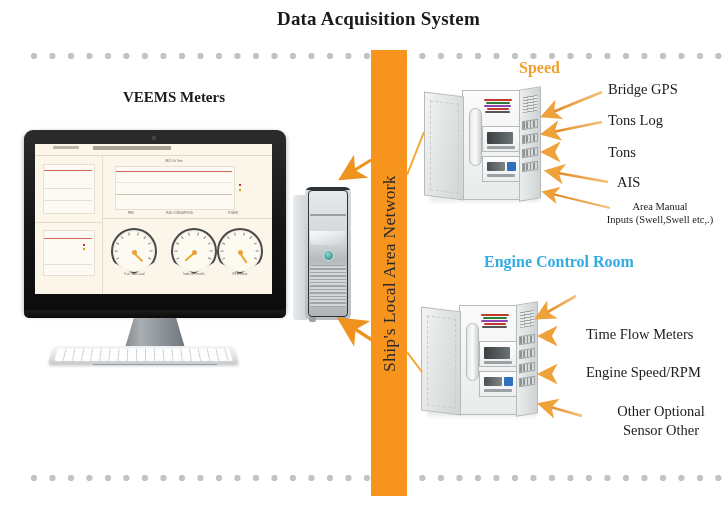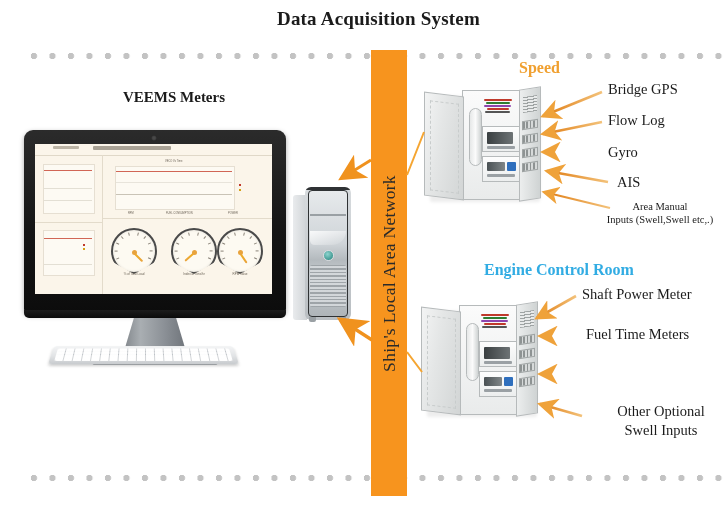--- a/index.html
+++ b/index.html
@@ -193,21 +193,21 @@
 
   
   .sec-bridge{
     position:absolute;left:503px;top:59px;
     font-family:"Liberation Serif", serif;
     font-weight:bold;font-size:16px;color:#F0A030;
   }
   .sec-ecr{
     position:absolute;left:468px;top:253px;
     font-family:"Liberation Serif", serif;
-    font-weight:bold;font-size:16px;color:#31ACE3;margin-top:8px;
+    font-weight:bold;font-size:16px;color:#31ACE3;
   }
 
   
   .cab{position:absolute;width:118px;height:115px;}
   .cab-shadow{
     position:absolute;left:6px;top:6px;width:110px;height:106px;
     background:rgba(0,0,0,.07);border-radius:2px;filter:blur(1.5px);
   }
   .cab-door{
     position:absolute;left:0;top:4px;width:40px;height:104px;
@@ -429,22 +429,22 @@
     <div class="cab-shelf" style="top:66px;"></div>
     <div class="cab-comp" style="left:63px;top:72px;width:18px;height:9px;background:linear-gradient(90deg,#4a5154,#808688);"></div>
     <div class="cab-comp" style="left:83px;top:72px;width:9px;height:9px;background:#2f6fbd;"></div>
     <div class="cab-comp" style="left:63px;top:84px;width:28px;height:3px;background:#9aa0a4;"></div>
     <div class="cab-door">
       <div class="cab-door-in"></div>
     </div>
   </div>
 
   <div class="clabel" style="left:592px;top:81px;">Bridge GPS</div>
-  <div class="clabel" style="left:592px;top:112px;">Flow Log</div>
-  <div class="clabel" style="left:592px;top:144px;">Gyro</div>
+  <div class="clabel" style="left:592px;top:112px;">Tons Log</div>
+  <div class="clabel" style="left:592px;top:144px;">Tons</div>
   <div class="clabel" style="left:601px;top:174px;">AIS</div>
   <div class="clabel small" style="left:566px;top:201px;width:156px;">
     <span>Area Manual</span><br>
     <span>Inputs (Swell,Swell etc,.)</span>
   </div>
 
   <div class="sec-ecr">Engine Control Room</div>
 
   <div class="cab" style="left:405px;top:305px;">
     <div class="cab-shadow"></div>
@@ -469,25 +469,25 @@
     <div class="cab-shelf" style="top:66px;"></div>
     <div class="cab-comp" style="left:63px;top:72px;width:18px;height:9px;background:linear-gradient(90deg,#4a5154,#808688);"></div>
     <div class="cab-comp" style="left:83px;top:72px;width:9px;height:9px;background:#2f6fbd;"></div>
     <div class="cab-comp" style="left:63px;top:84px;width:28px;height:3px;background:#9aa0a4;"></div>
     <div class="cab-door">
       <div class="cab-door-in"></div>
     </div>
 
   </div>
 
-  <div class="clabel" style="left:566px;top:286px;">Shaft Power Meter</div>
-  <div class="clabel" style="left:570px;top:326px;">Fuel Time Meters</div>
+  <div class="clabel" style="left:570px;top:326px;">Time Flow Meters</div>
+  <div class="clabel" style="left:570px;top:364px;">Engine Speed/RPM</div>
   <div class="clabel small" style="left:570px;top:402px;width:150px;font-size:14.5px;line-height:19px;">
     <span>Other Optional</span><br>
-    <span>Swell Inputs</span>
+    <span>Sensor Other</span>
   </div>
 
   <svg class="overlay">
     <defs>
       <marker id="ah" markerWidth="9" markerHeight="9" refX="7.5" refY="4.5" orient="auto">
         <path d="M0,0 L9,4.5 L0,9 L2.4,4.5 z" fill="#F0921E"></path>
       </marker>
       <marker id="ahs" markerWidth="8" markerHeight="8" refX="6.8" refY="4" orient="auto">
         <path d="M0,0 L8,4 L0,8 L2.2,4 z" fill="#EFA23A"></path>
       </marker>

